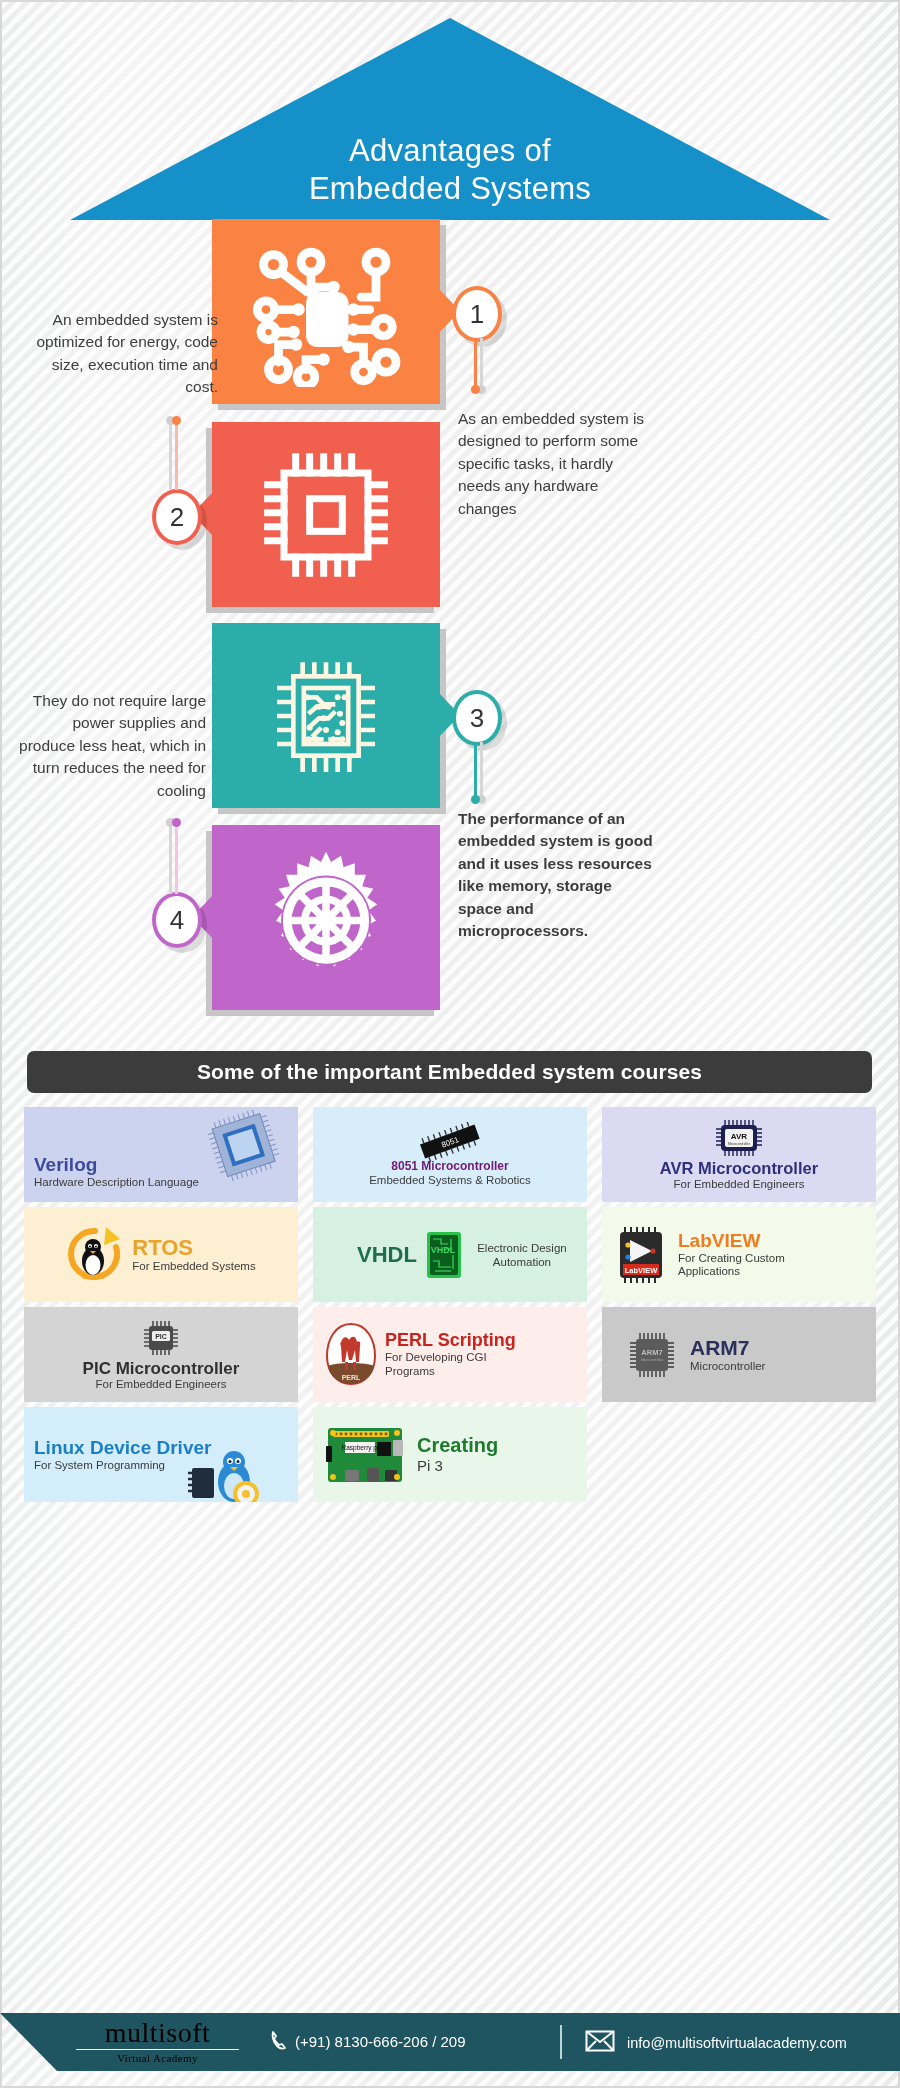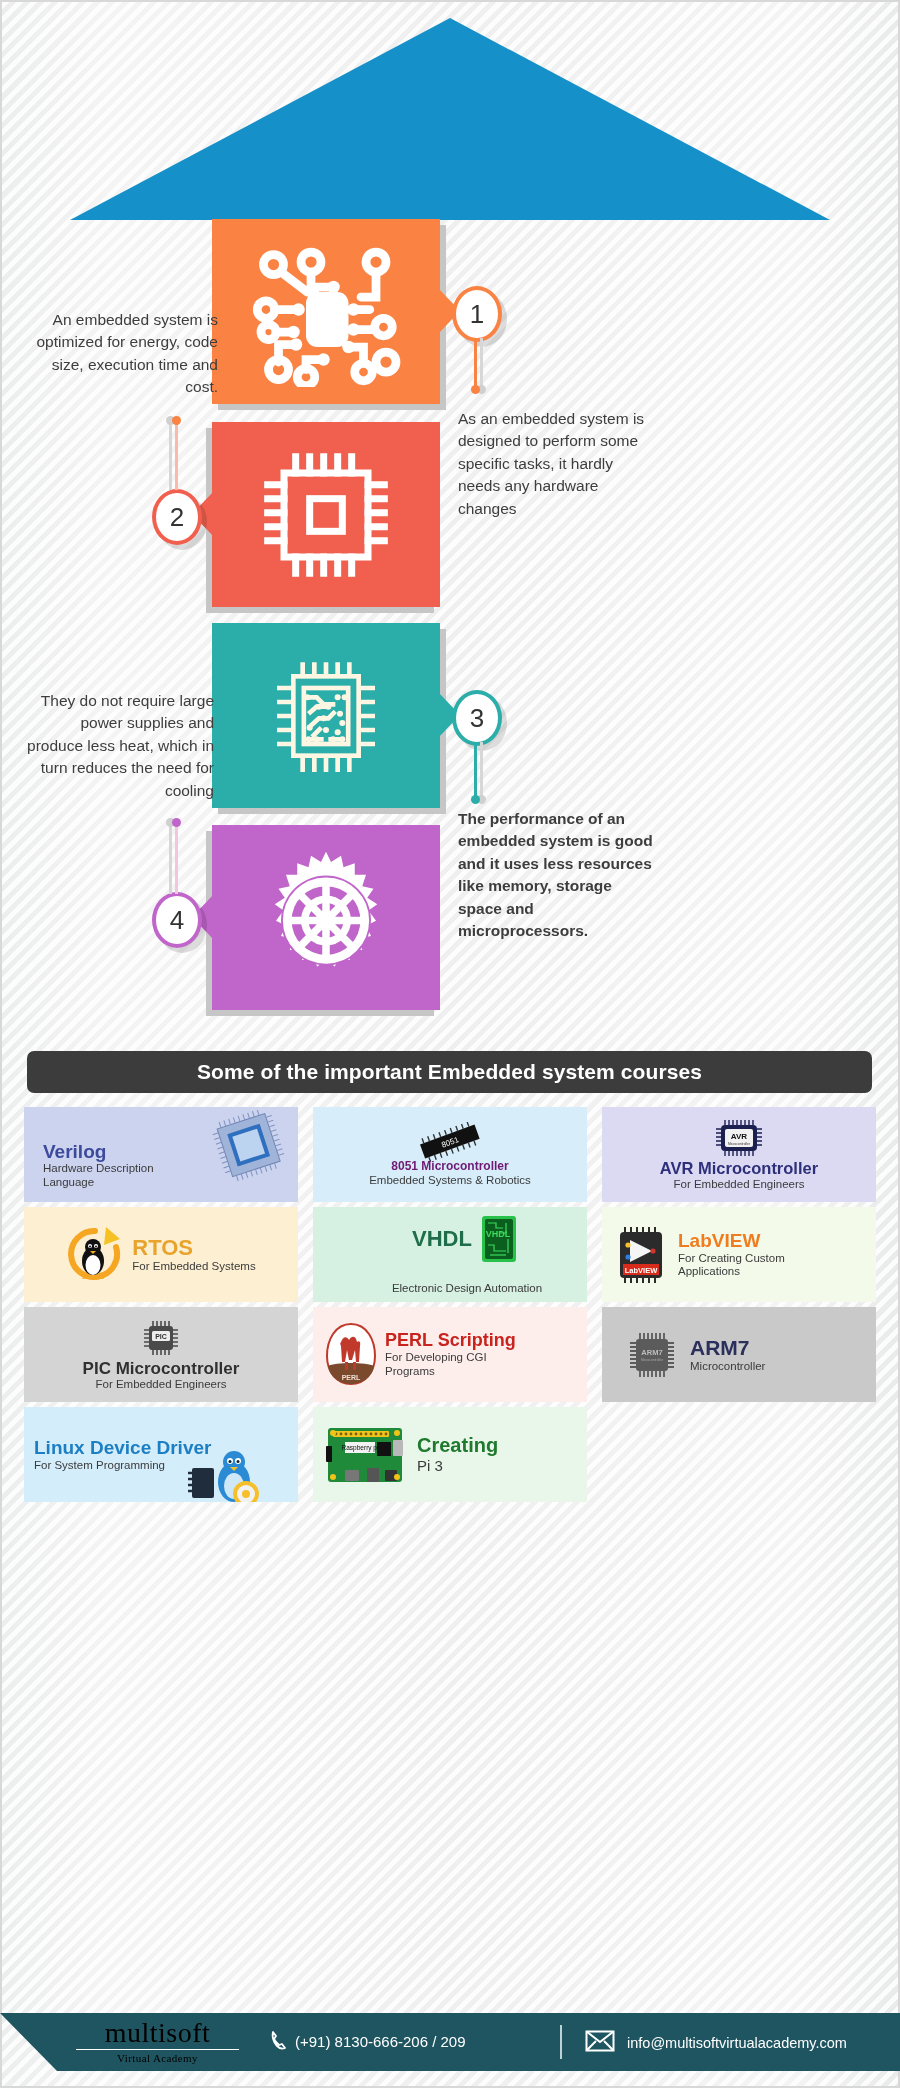--- a/index.html
+++ b/index.html
@@ -121,20 +121,24 @@
   #mail-block{position:absolute;left:585px;top:16px;display:flex;align-items:center;gap:12px;font-size:14.5px;}
 </style>
 </head>
 <body>
 
 <div id="bg"></div>
 <div id="frame"></div>
 
 <div id="tri-wrap">
   <div id="tri-shape"></div>
+  <div id="tri-title">
+    <div>Advantages of</div>
+    <div>Embedded Systems</div>
+  </div>
 </div>
 
 <div class="panel" style="left:212px;top:219px;width:228px;height:185px;">
   <div class="shadow"></div>
   <div class="box" style="background:#fa8243;"></div>
   <div class="icon">
     <svg width="150" height="150" viewBox="0 0 120 120">
       <g fill="none" stroke="#fff" stroke-width="7" stroke-linecap="round">
         <circle cx="18" cy="22" r="8"></circle>
           <circle cx="48" cy="20" r="8"></circle>
@@ -251,21 +255,21 @@
 </div>
 <div class="bubble" style="left:452px;top:690px;border-color:#2bada9;">
   <span>3</span>
 </div>
 <div class="pin" style="left:474px;top:742px;height:58px;">
   <div class="ghost-line"></div>
     <div class="ghost-dot" style="bottom:-4px;"></div>
   <div class="line" style="background:#2bada9;"></div>
   <div class="dot" style="bottom:-4px;background:#2bada9;"></div>
 </div>
-<div class="copy r" style="left:10px;top:690px;width:192px;">They do not require large power supplies and produce less heat, which in turn reduces the need for cooling</div>
+<div class="copy r" style="left:2px;top:690px;width:192px;">They do not require large power supplies and produce less heat, which in turn reduces the need for cooling</div>
 
 <div class="panel" style="left:212px;top:825px;width:228px;height:185px;">
   <div class="shadow" style="left:-6px;top:6px;"></div>
   <div class="box" style="background:#c065c9;"></div>
   <div class="icon">
     <svg width="150" height="150" viewBox="0 0 120 120">
       <g fill="#fff">
         <path d="M60 4 L64 12 L72 7 L74 16 L83 13 L83 22 L92 22 L89 31 L98 33 L93 40 L101 45 L94 50 L100 58
                  L92 62 L96 70 L87 72 L89 81 L80 80 L79 89 L71 86 L67 94 L60 89 L53 94 L49 86 L41 89 L40 80
                  L31 81 L33 72 L24 70 L28 62 L20 58 L26 50 L19 45 L27 40 L22 33 L31 31 L28 22 L37 22 L37 13
@@ -298,21 +302,21 @@
 <div class="copy l" style="left:458px;top:808px;width:195px;font-weight:bold;">The performance of an embedded system is good and it uses less resources like memory, storage space and microprocessors.</div>
 
 <div id="banner">
   <span>Some of the important Embedded system courses</span>
 </div>
 
 <div id="courses">
 
 
   <div class="course" style="background:#ccd3ef;align-items:flex-end;">
-    <div class="ctext" style="padding-bottom:6px;margin-left:9px;">
+    <div class="ctext" style="padding-bottom:6px;">
       <div class="cname" style="color:#3c4a9c;font-size:19px;">Verilog</div>
       <div class="csub">Hardware Description Language</div>
     </div>
     <div class="c-logo" style="margin-left:6px;margin-bottom:14px;">
       <svg width="78" height="72" viewBox="0 0 78 72">
         <g transform="rotate(-18 39 36)">
           <rect x="14" y="10" width="50" height="50" fill="#9fb4d8" stroke="#6f86b5"></rect>
           <rect x="22" y="18" width="34" height="34" fill="#2f6fbf"></rect>
           <rect x="26" y="22" width="26" height="26" fill="#bcd4f0"></rect>
           <g stroke="#7d92be" stroke-width="1">
@@ -380,21 +384,21 @@
           <path d="M35 49 L38 54 L30 53 Z" fill="#f5a623"></path>
         </g>
       </svg>
     </div>
     <div class="ctext">
       <div class="cname" style="color:#e8a32c;font-size:22px;">RTOS</div>
       <div class="csub">For Embedded Systems</div>
     </div>
   </div>
 
-  <div class="course" style="background:#d6f0e2;flex-direction:column;align-items:center;justify-content:space-between;padding-left:44px;">
+  <div class="course" style="background:#d6f0e2;flex-direction:row;align-items:center;justify-content:flex-end;padding-left:44px;">
     <div style="display:flex;align-items:center;">
       <div class="cname" style="color:#1f6d4a;font-size:22px;">VHDL</div>
       <div class="c-logo" style="margin-left:4px;">
         <svg width="46" height="52" viewBox="0 0 46 52">
           <rect x="6" y="3" width="34" height="46" rx="3" fill="#28c24a"></rect>
           <rect x="9" y="6" width="28" height="40" rx="2" fill="#0b5f1e"></rect>
           <text x="22" y="24" font-family="Liberation Sans, sans-serif" font-size="9" font-weight="bold" fill="#3ada5d" text-anchor="middle">VHDL</text>
           <g stroke="#3ada5d" stroke-width="1.2" fill="none">
             <path d="M12 10 h8 v5 h7"></path>
               <path d="M12 32 h6 v6 h12"></path>

